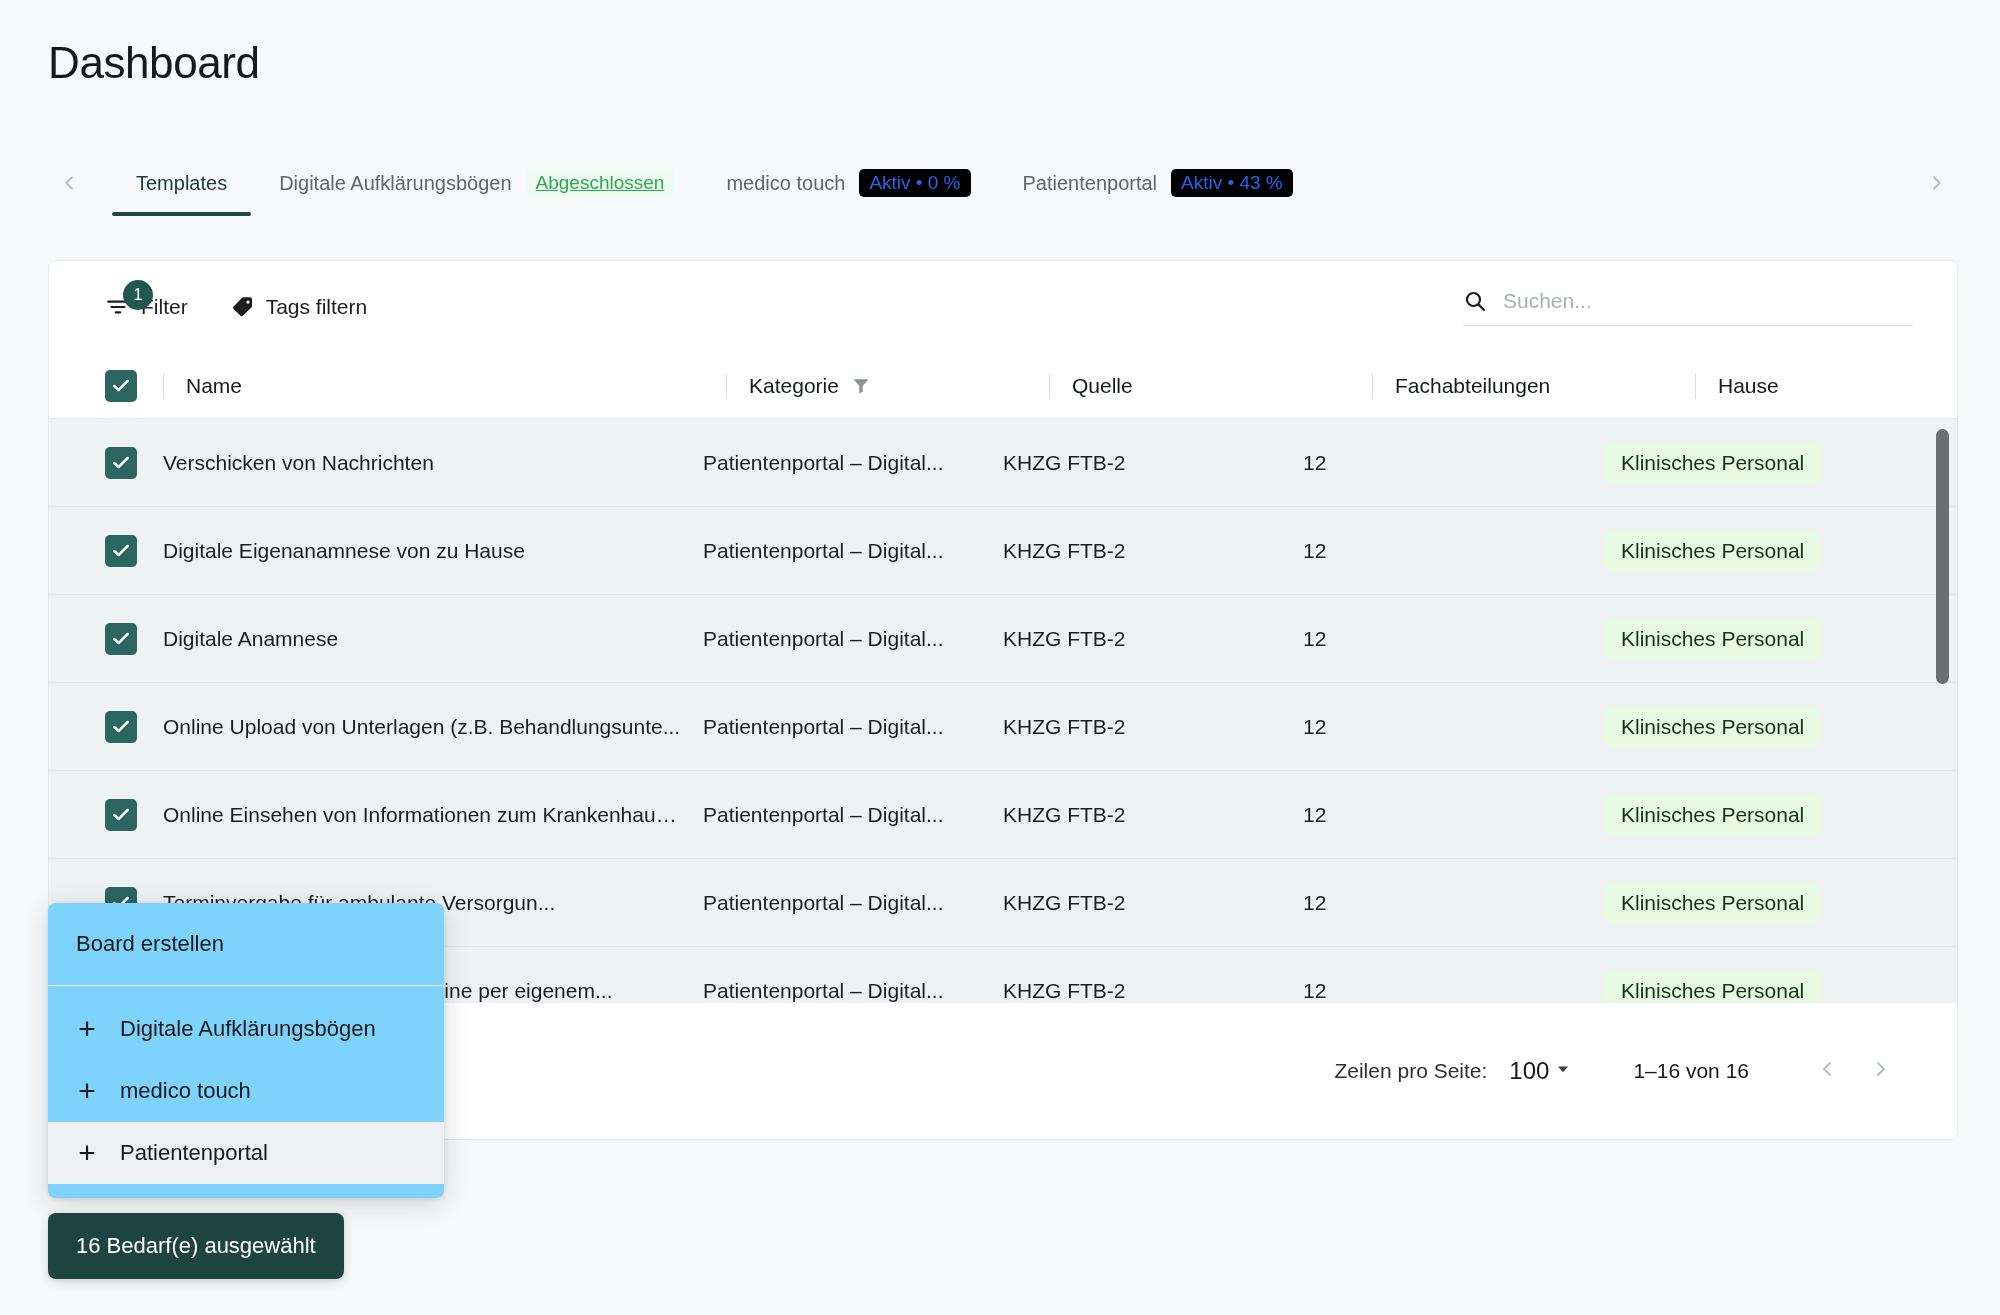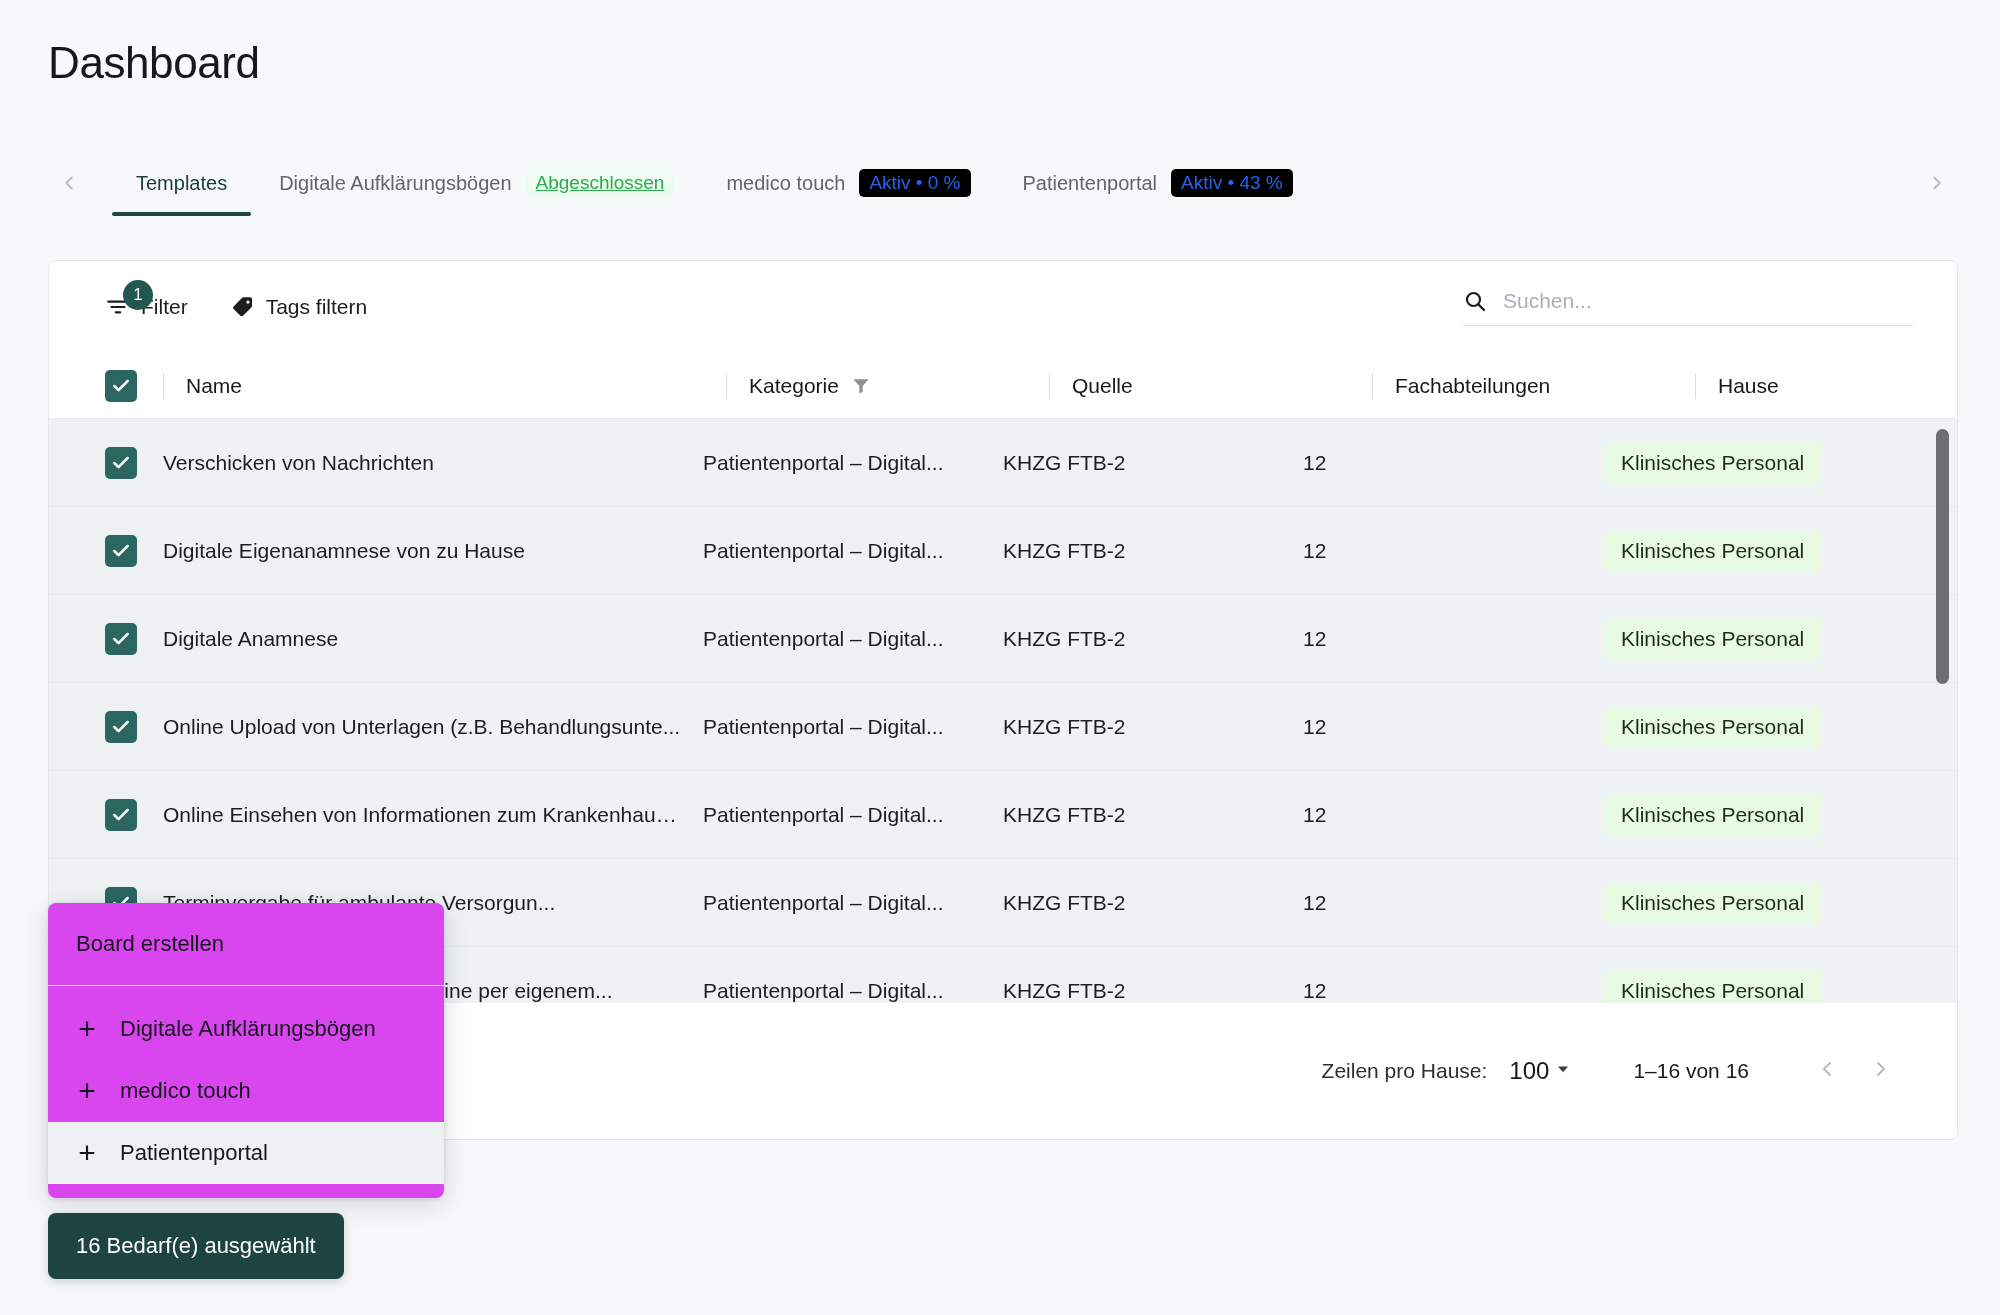--- a/index.html
+++ b/index.html
@@ -264,21 +264,21 @@
     color: #b5bcc2;
     margin-right: 10px;
   }
 
   
   .menu {
     position: absolute;
     left: 48px;
     top: 903px;
     width: 396px;
-    background: #d946ef;
+    background: #7dd3fc;
     border-radius: 8px;
     box-shadow: 0 6px 26px rgba(16,24,40,0.16), 0 1px 4px rgba(16,24,40,0.10);
     overflow: hidden;
     z-index: 40;
   }
   .menu-head {
     font-size: 22px;
     color: #16191c;
     padding: 28px 28px 28px 28px;
     border-bottom: 1px solid #eceef0;
@@ -550,21 +550,21 @@
       <div class="td c-rolle">
         <span class="pill">Klinisches Personal</span>
       </div>
     </div>
 
     <div class="vscroll"></div>
   </div>
 
   <div class="tfoot">
     <div class="foot-right">
-      <span class="rows-label">Zeilen pro Hause:</span>
+      <span class="rows-label">Zeilen pro Seite:</span>
       <span class="rows-value">100</span>
       <span class="caret">
         <svg width="20" height="20" viewBox="0 0 24 24" fill="#3a4046">
             <path d="M6 9l6 7 6-7z"></path>
           </svg>
       </span>
       <span class="range">1–16 von 16</span>
       <span class="pgbtn">
         <span>
           <svg width="24" height="24" viewBox="0 0 24 24" fill="none" stroke="currentColor" stroke-width="2" stroke-linecap="round" stroke-linejoin="round">

